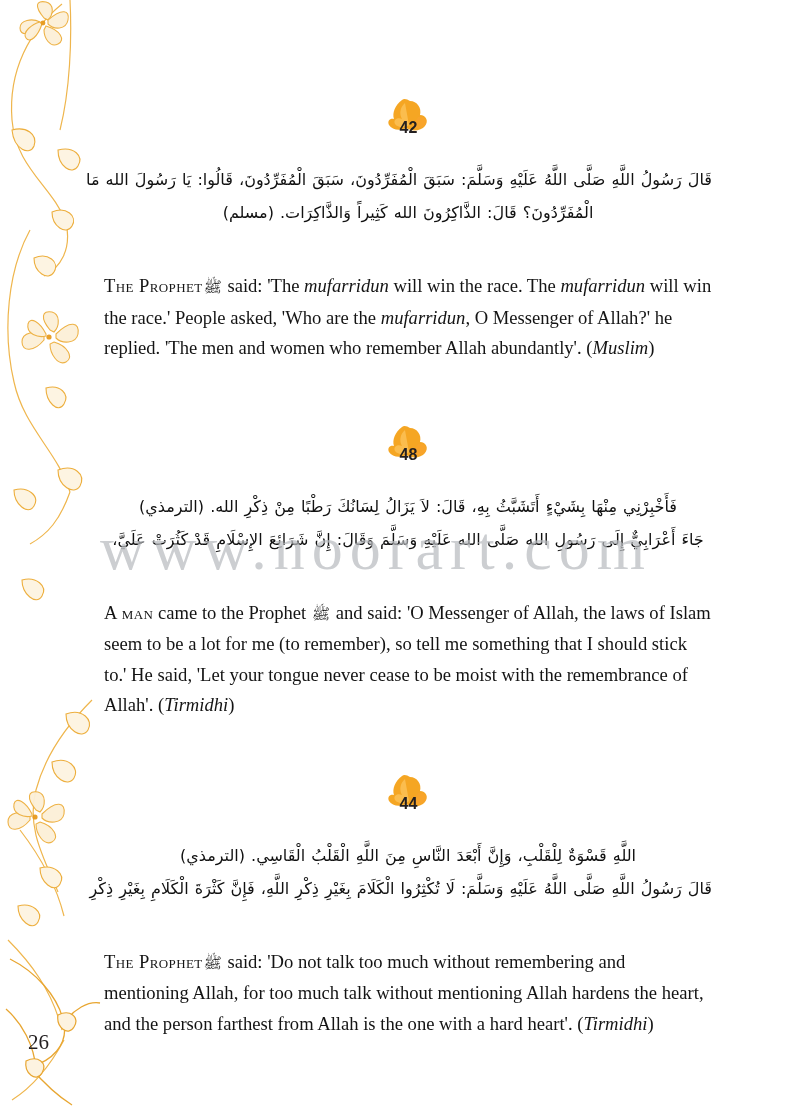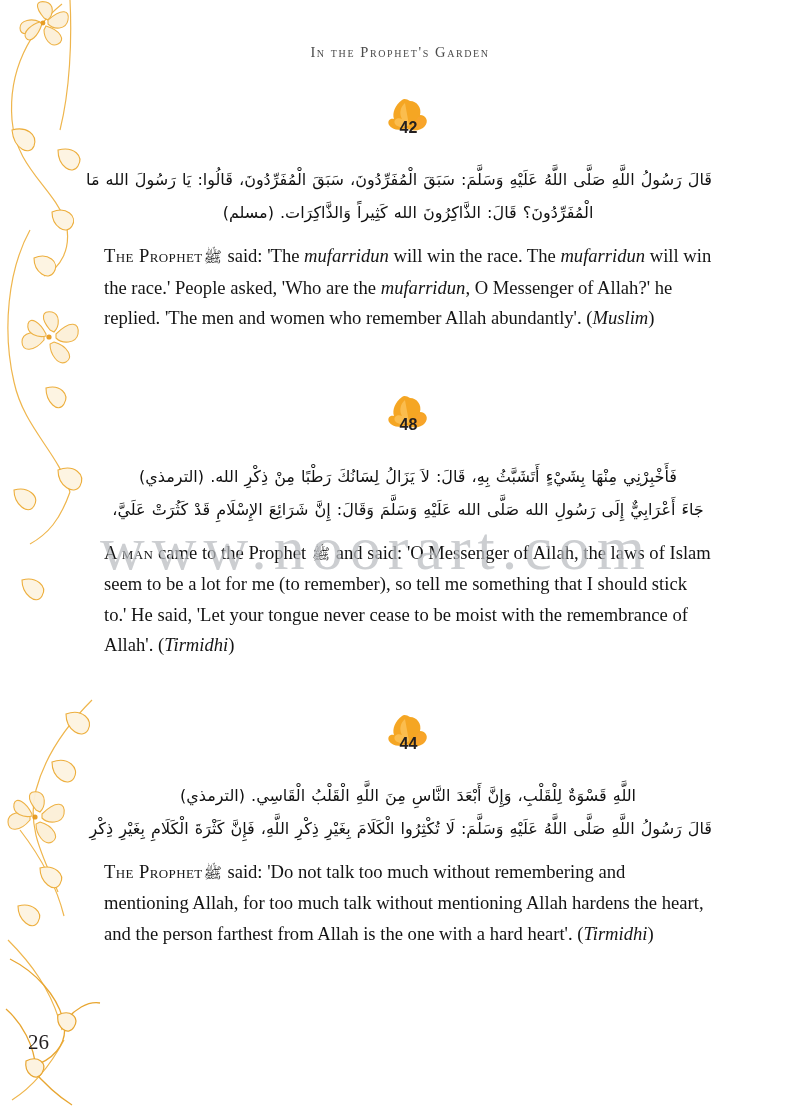--- a/index.html
+++ b/index.html
@@ -100,21 +100,21 @@
   }
   .arabic .line { display: block; white-space: nowrap; }
 
   
   .english {
     font-family: "Liberation Serif", serif;
     font-size: 18.6px;
     line-height: 30.5px;
     color: #141414;
     text-align: left;
-    margin-top: 12px;
+    margin-top: 42px;
   }
   .english .sc { font-variant: small-caps; letter-spacing: 0.4px; }
   .english i { font-style: italic; }
   .salla {
     font-family: "DejaVu Sans", sans-serif;
     font-size: 15px;
     padding: 0 1px;
   }
 
   .gap-42 { height: 58px; }
@@ -219,21 +219,20 @@
       <path d="M64 74 C74 60 88 52 100 54"></path>
       <path d="M30 118 C42 132 56 146 72 156"></path>
       <path d="M6 60 C22 74 34 96 36 120"></path>
     </g>
     <g stroke="#e8a631" stroke-width="1.2" fill="#fdf3e0">
       <path d="M58 66 C70 60 80 68 74 78 C68 88 56 78 58 66 Z"></path>
       <path d="M26 112 C38 106 48 114 42 124 C36 134 24 124 26 112 Z"></path>
     </g>
   </svg>
 
-  <div class="running-head">In the Prophet's Garden</div>
 
   <div class="watermark">www.noorart.com</div>
 
   <div class="folio">26</div>
 
   <div class="content">
 
     <div class="hadith">
       <div class="ornament-wrap">
         <svg width="46" height="40" viewBox="0 0 46 40" xmlns="http://www.w3.org/2000/svg">

